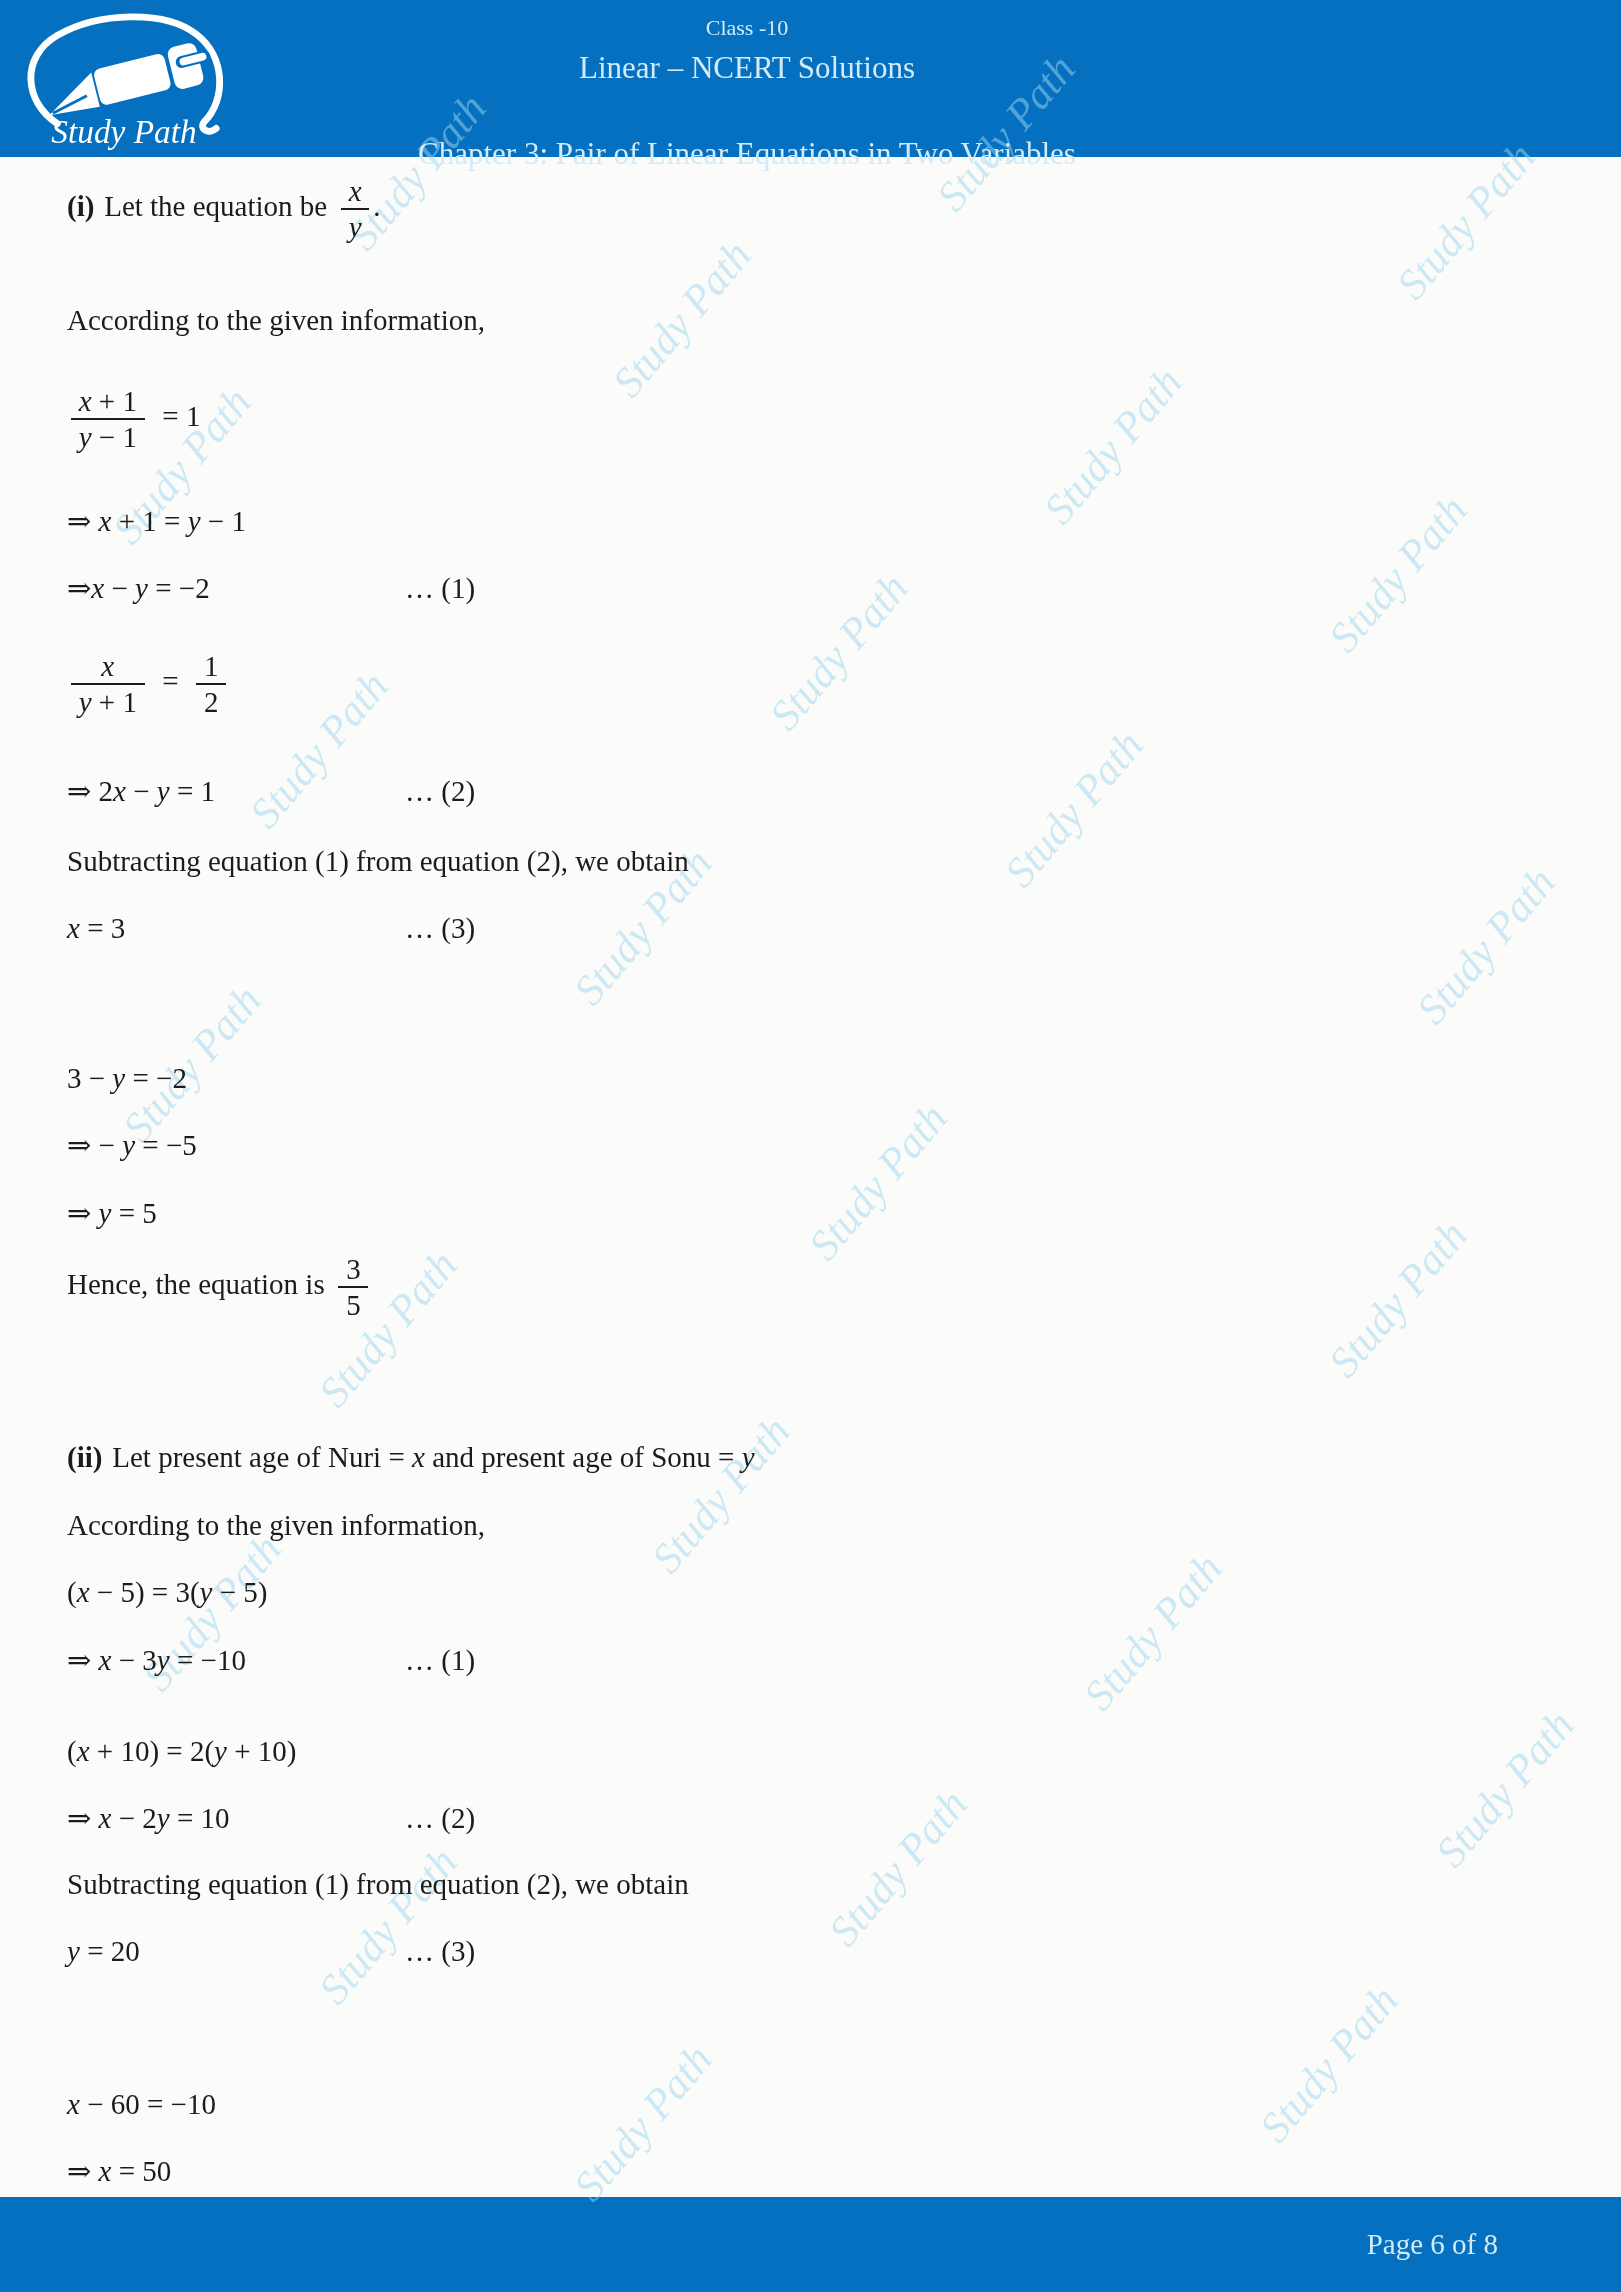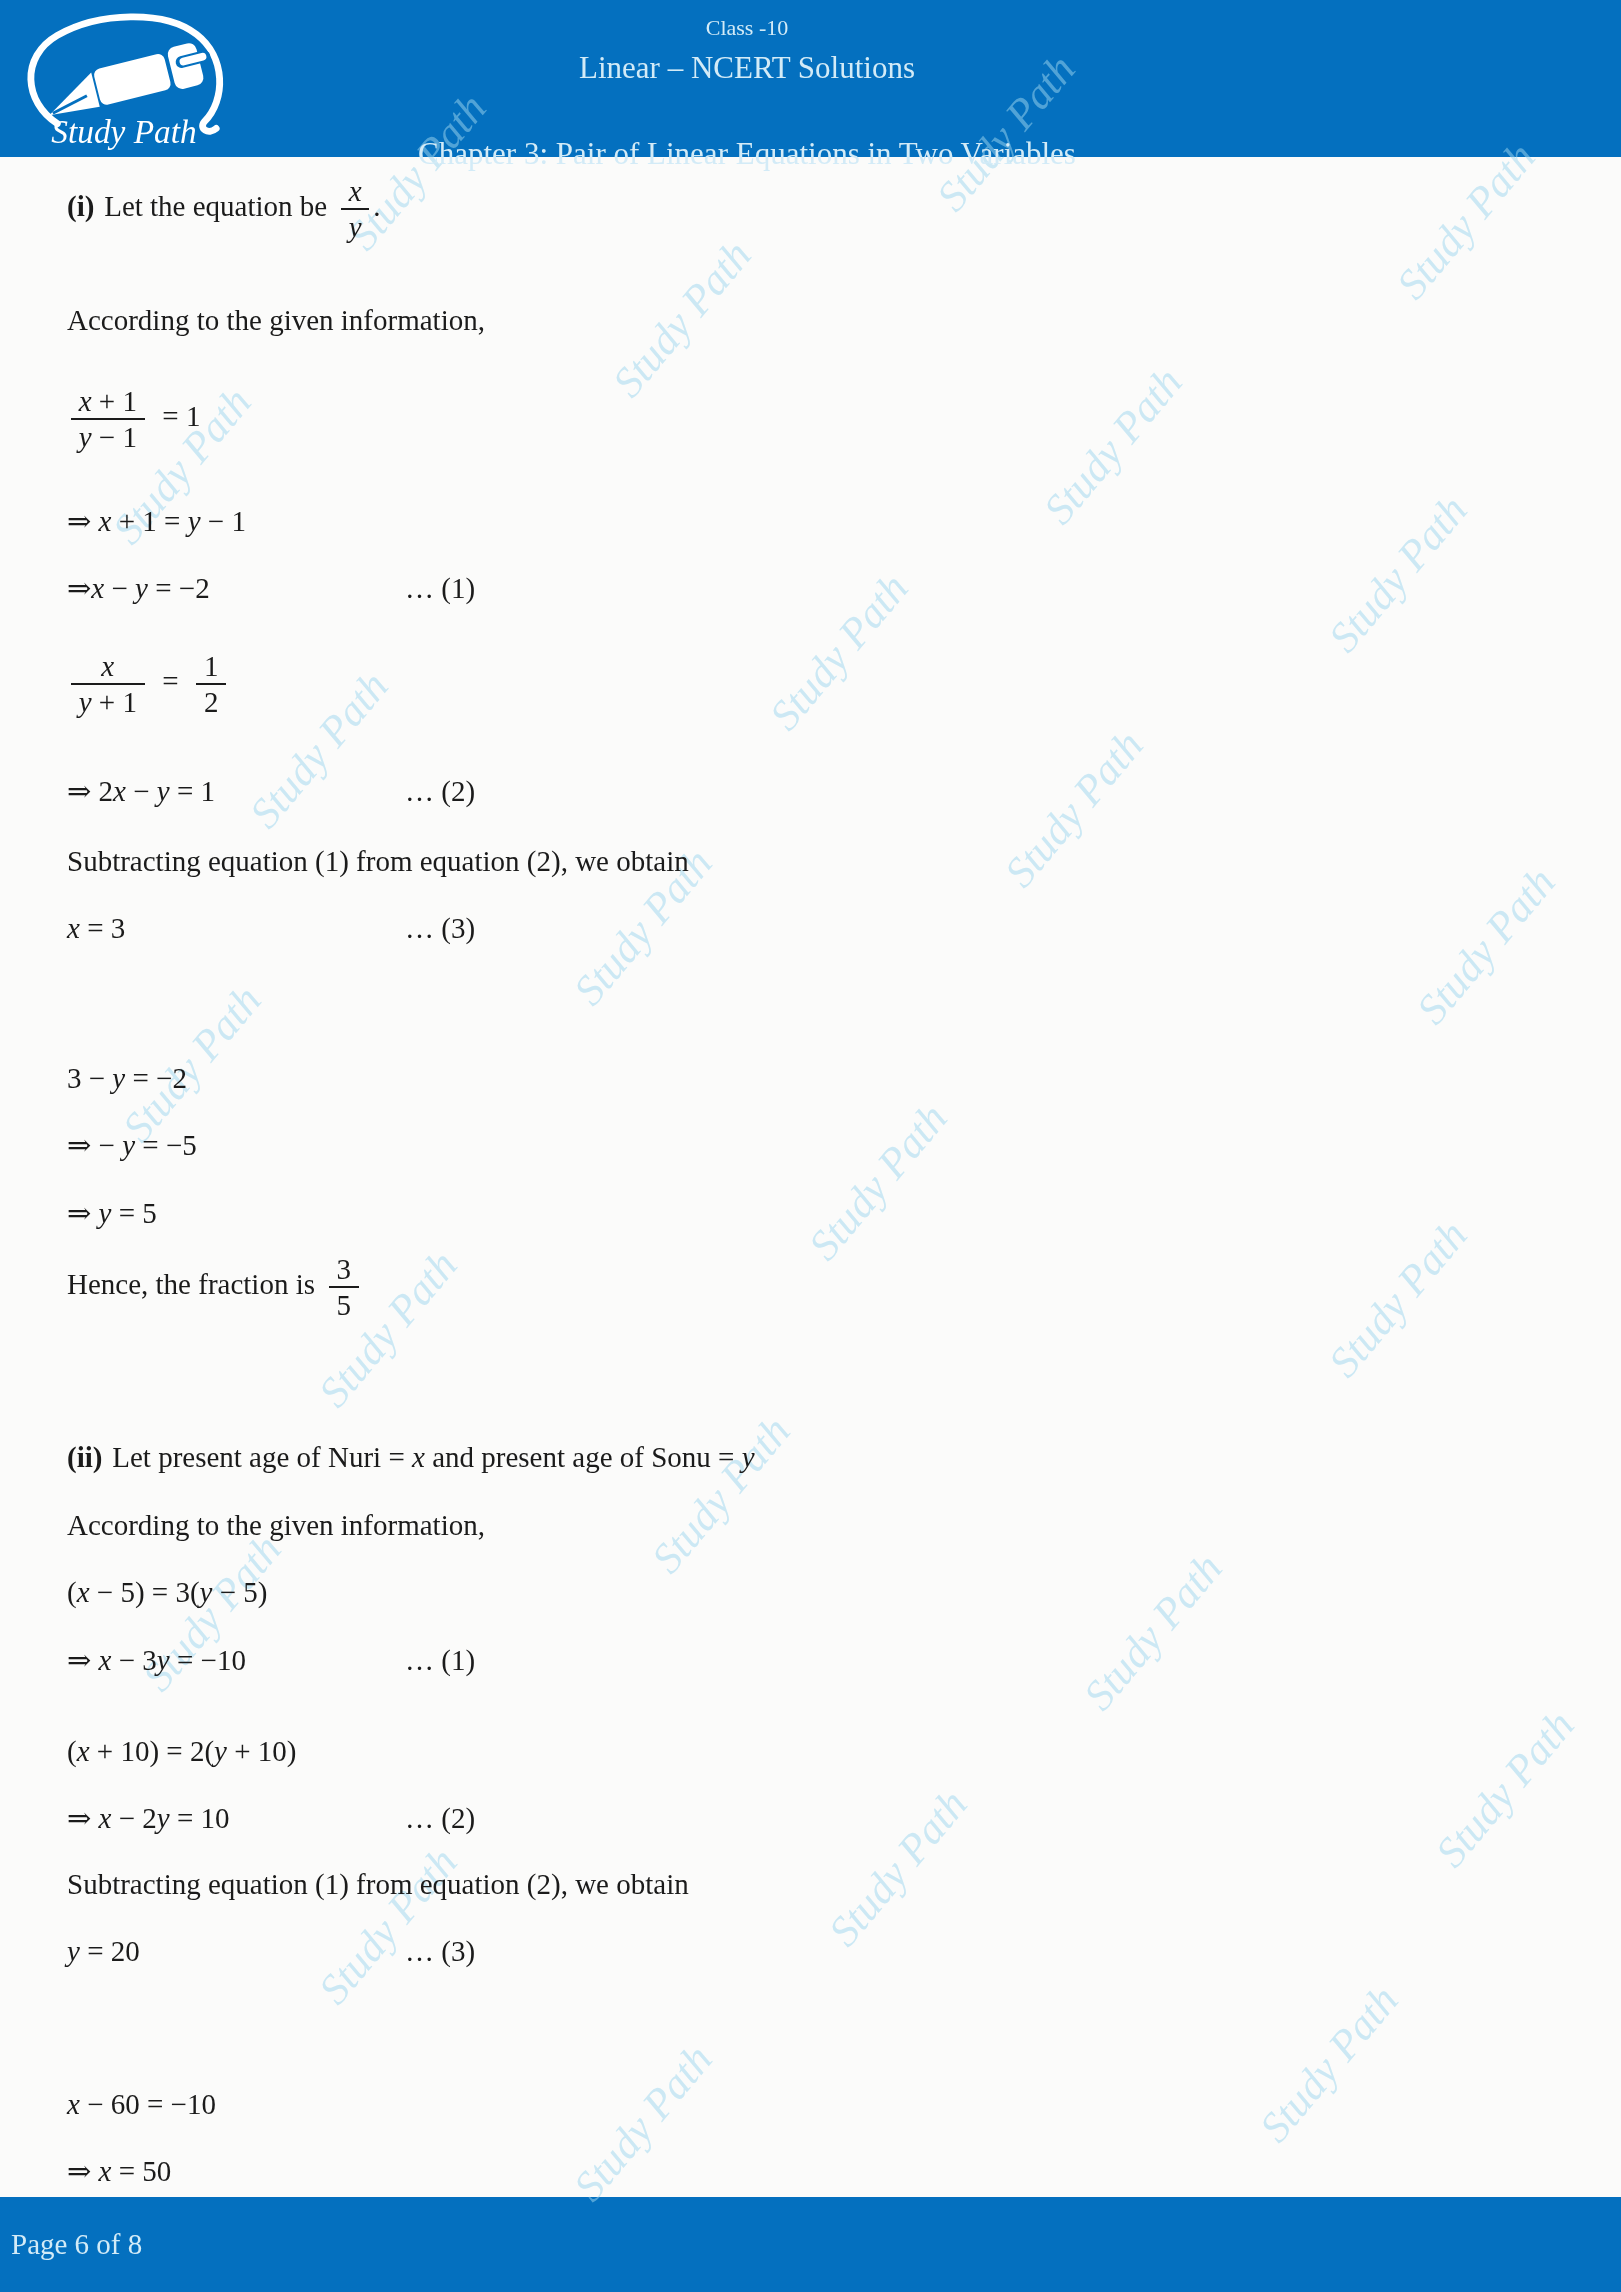--- a/index.html
+++ b/index.html
@@ -13,22 +13,22 @@
   .band.top{top:0;height:157px;}
   .band.bottom{top:2197px;height:95px;}
   .header-text{
     position:absolute;top:7.8px;left:0;width:1494px;text-align:center;
     color:#d3ebf7;z-index:2;
   }
   .h1{font-size:22px;line-height:39px;}
   .h2{font-size:31px;line-height:41px;}
   .h3{font-size:31px;line-height:43px;margin-top:44px;}
   .footer-text{
-    position:absolute;top:2197px;left:11px;width:1494px;height:74px;
-    text-align:left;line-height:95px;font-size:29px;color:#d3ebf7;z-index:2;
+    position:absolute;top:2197px;left:4px;width:1494px;height:74px;
+    text-align:right;line-height:95px;font-size:29px;color:#d3ebf7;z-index:2;
   }
   
   .logo{position:absolute;left:15.7px;top:3.9px;width:216px;height:149px;z-index:3;}
   
   .wm{
     position:absolute;z-index:1;white-space:nowrap;
     font-style:italic;font-size:43px;color:#9ed7ef;opacity:.5;
     transform:rotate(-50deg);pointer-events:none;
   }
   
@@ -123,21 +123,21 @@
   <div class="row" style="top:905px">
     <span><i>x</i> = 3</span><span class="tag">… (3)</span>
   </div>
 
 
   <div class="row" style="top:1055px">3 − <i>y</i> = −2</div>
   <div class="row" style="top:1122px">⇒ − <i>y</i> = −5</div>
   <div class="row" style="top:1190px">⇒ <i>y</i> = 5</div>
 
   <div class="row" style="top:1252px">
-    <span class="sp">Hence, the fraction is</span><span class="frac"><span class="fn">3</span><span class="fd">5</span></span>
+    <span class="sp">Hence, the equation is</span><span class="frac"><span class="fn">3</span><span class="fd">5</span></span>
   </div>
 
   <div class="row" style="top:1434px">
     <span class="b sp">(ii)</span><span>Let present age of Nuri = <i>x</i> and present age of Sonu = <i>y</i></span>
   </div>
 
   <div class="row" style="top:1502px">According to the given information,</div>
 
   <div class="row" style="top:1569px">(<i>x</i> − 5) = 3(<i>y</i> − 5)</div>
 

